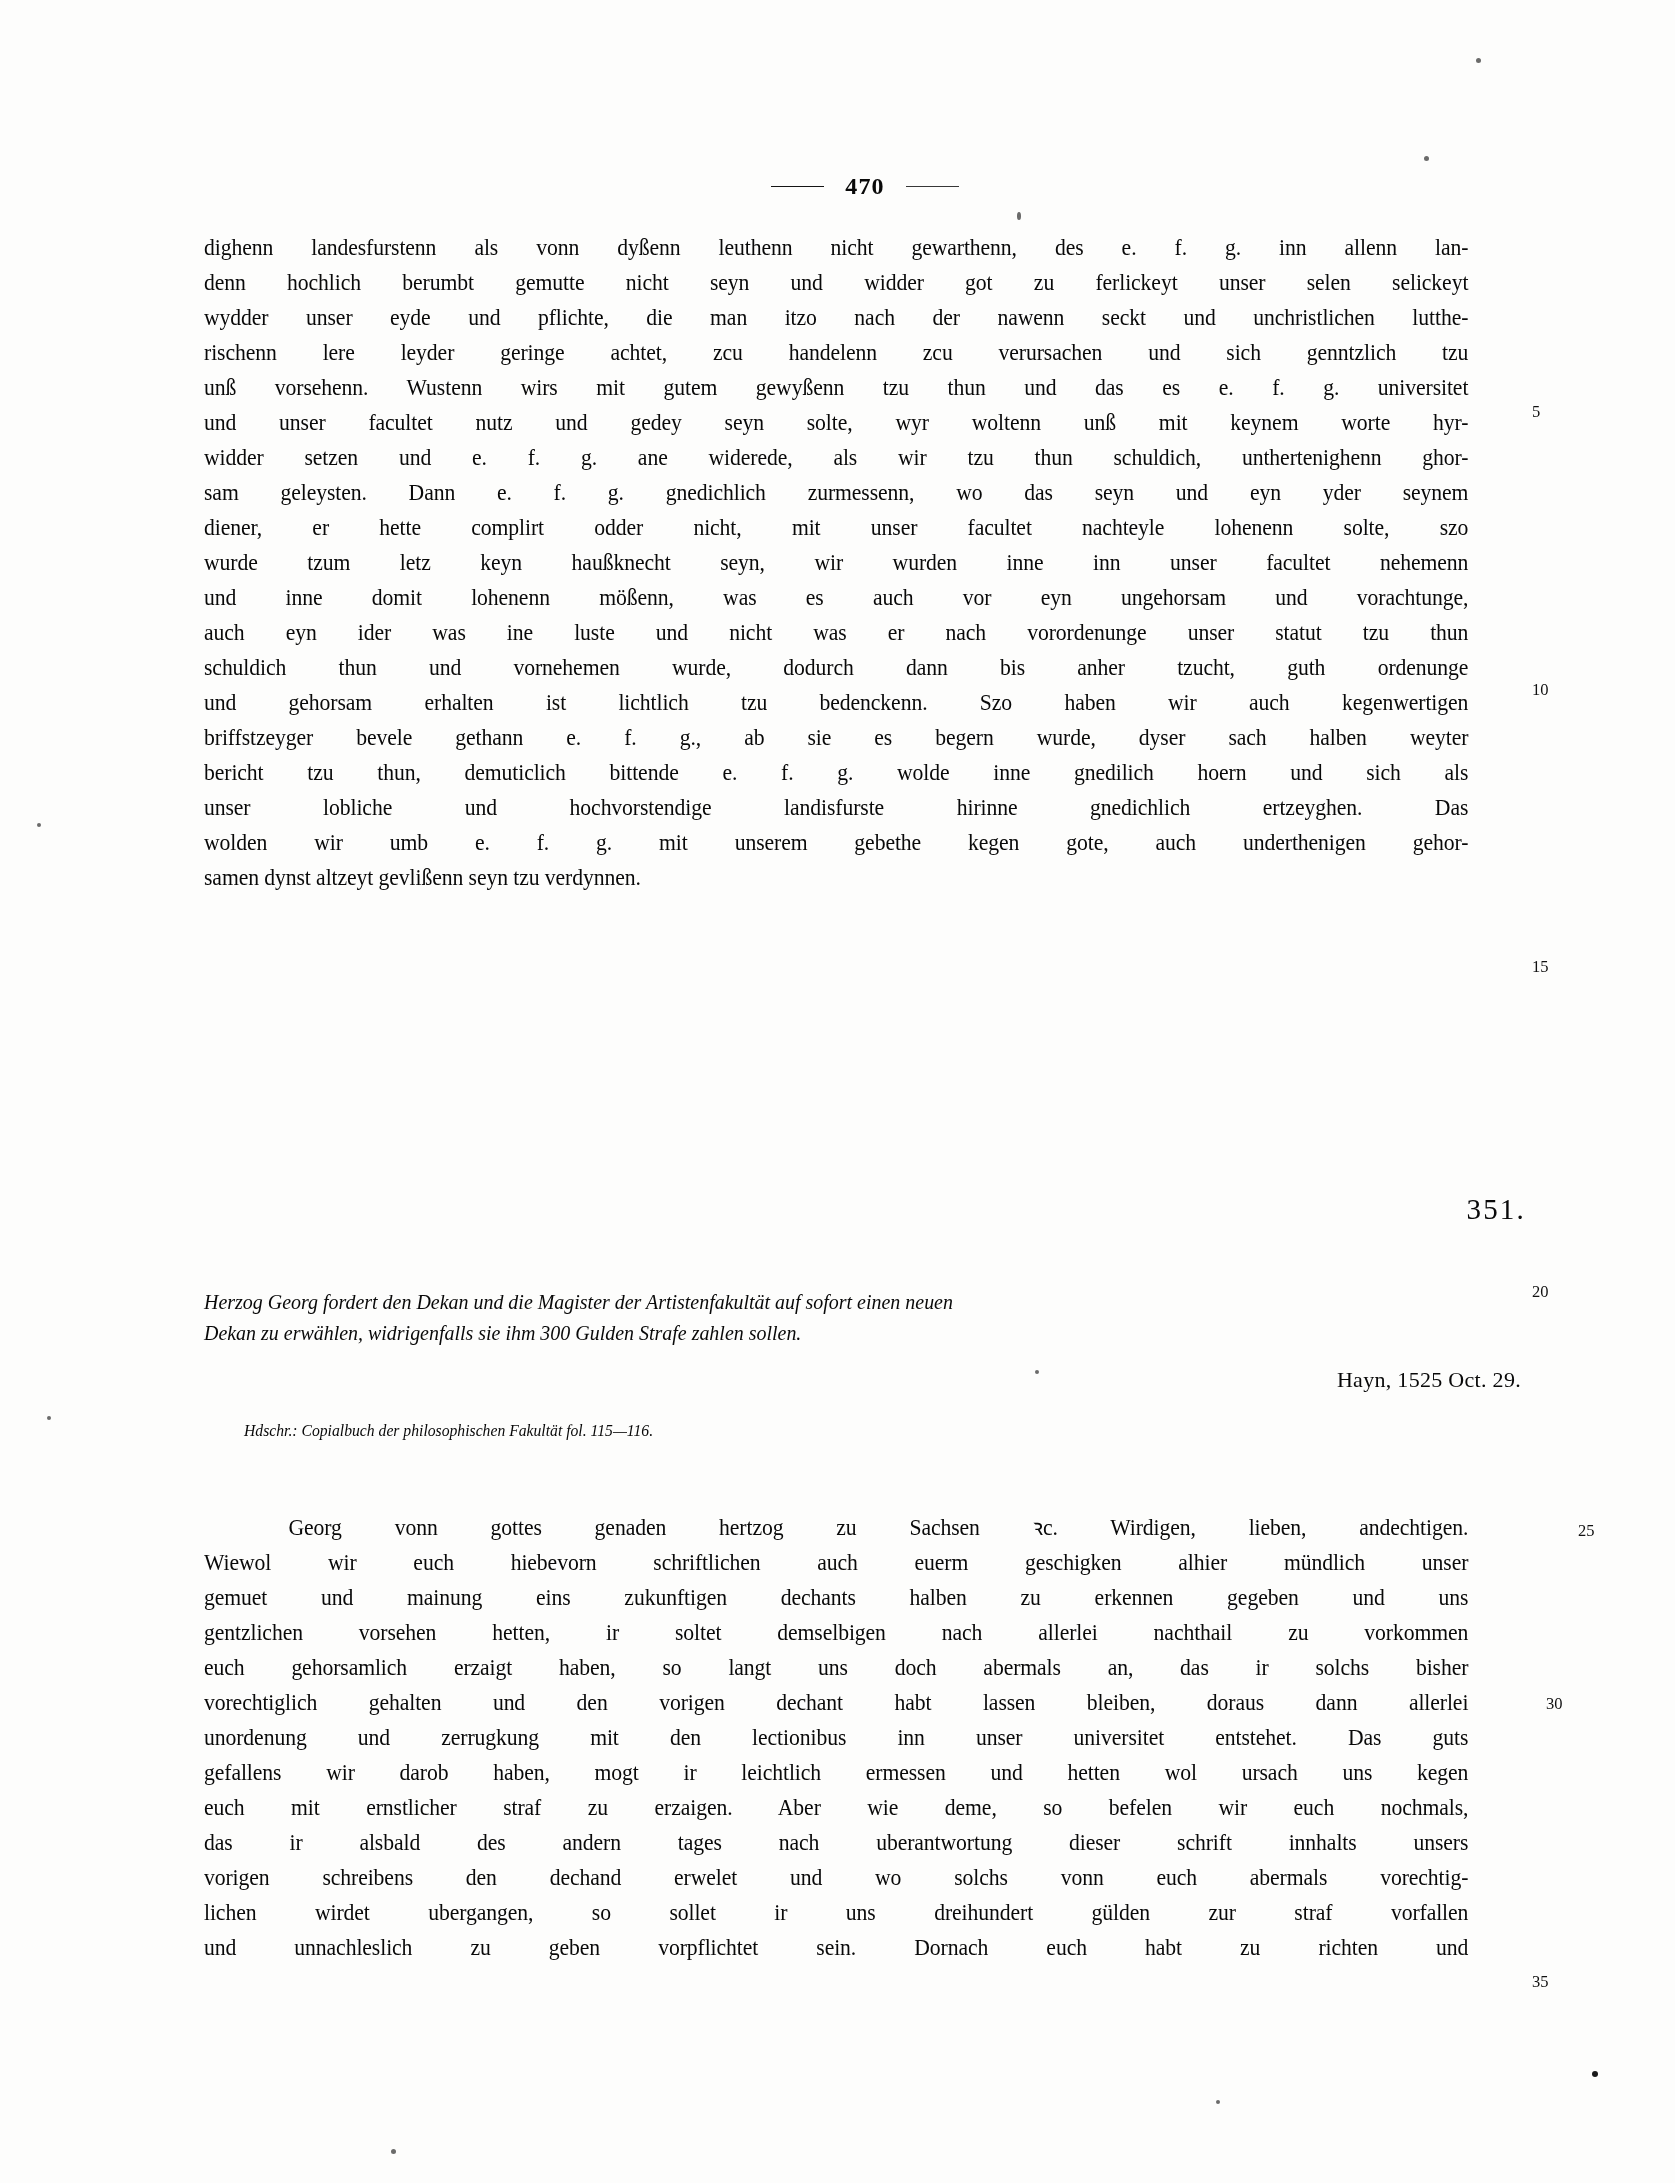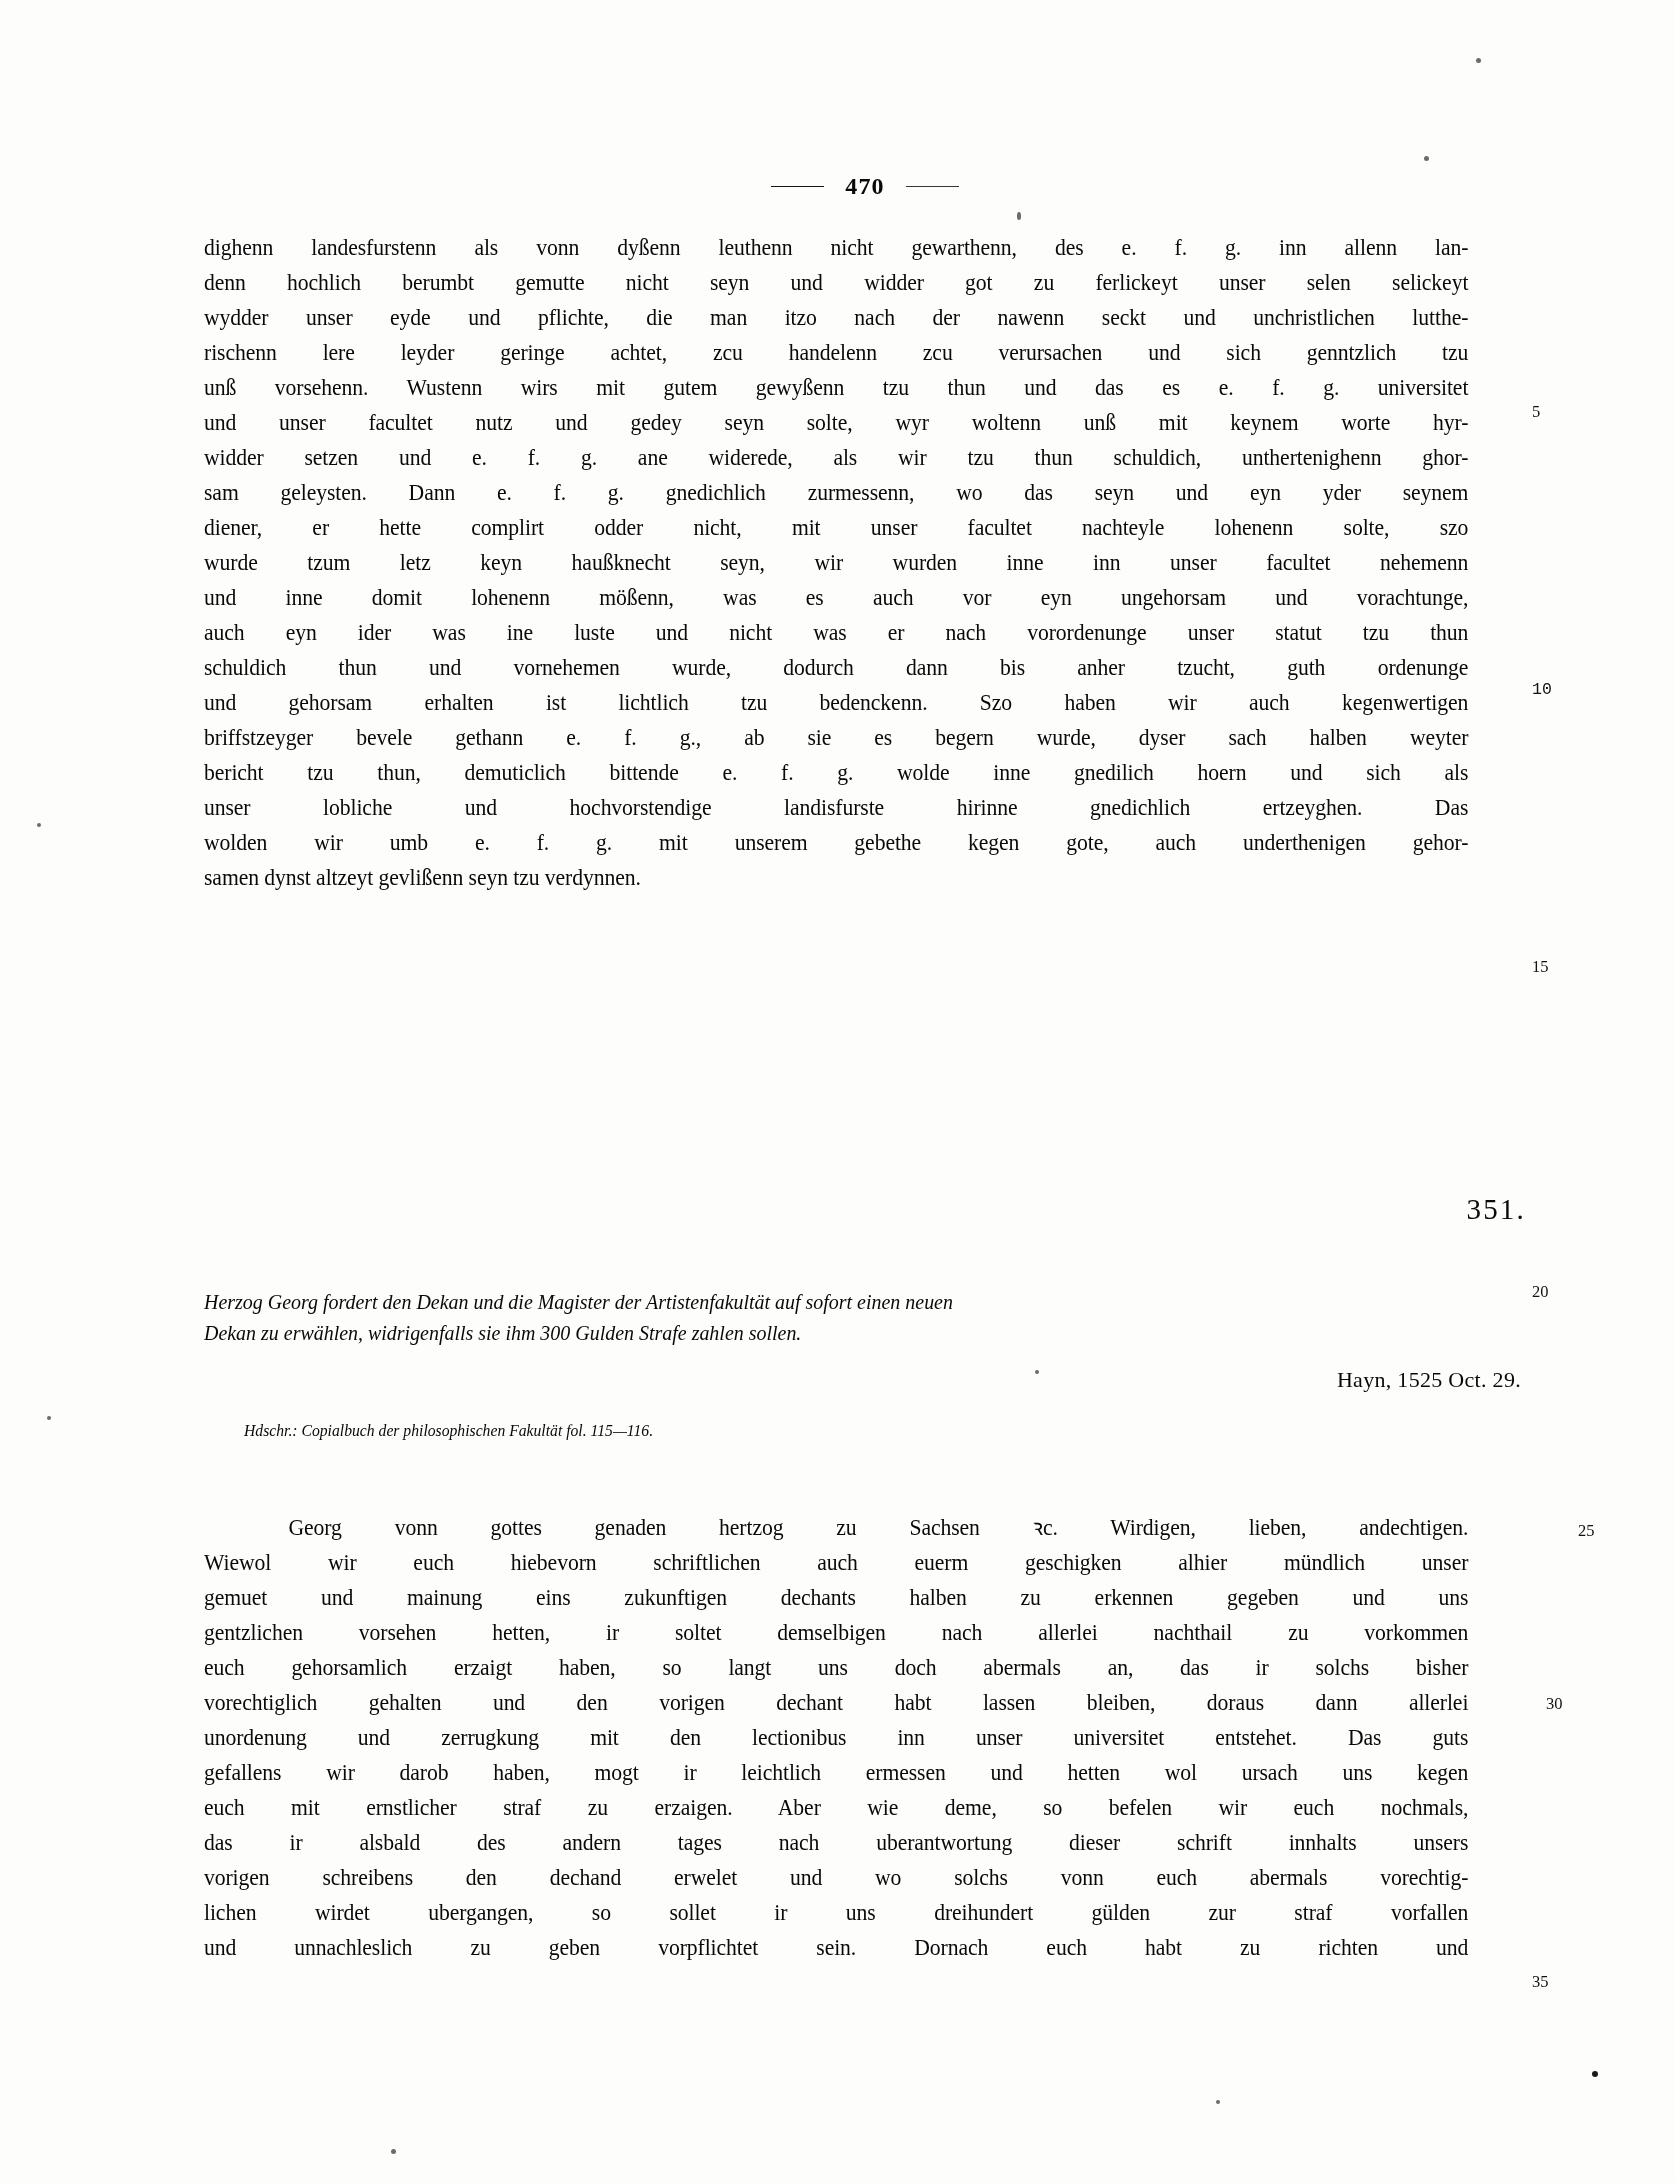--- a/index.html
+++ b/index.html
@@ -238,21 +238,21 @@
       <span class="ln just">das ir alsbald des andern tages nach uberantwortung dieser schrift innhalts unsers</span>
       <span class="ln just">vorigen schreibens den dechand erwelet und wo solchs vonn euch abermals vorechtig-</span>
       <span class="ln just">lichen wirdet ubergangen, so sollet ir uns dreihundert gülden zur straf vorfallen</span>
       <span class="ln just">und unnachleslich zu geben vorpflichtet sein.  Dornach euch habt zu richten und</span>
     </div>
 
   </div>
 
   <div id="line-number-gutter">
     <span class="line-number" style="top:402px;">5</span>
-    <span class="line-number" style="top:680px;font-family:Liberation Mono, monospace;">10</span>
+    <span class="line-number" style="top:680px;">10</span>
     <span class="line-number" style="top:957px;text-align:right;">15</span>
     <span class="line-number" style="top:1282px;">20</span>
     <span class="line-number" style="top:1521px;margin-left:46px;">25</span>
     <span class="line-number" style="top:1694px;margin-left:14px;">30</span>
     <span class="line-number" style="top:1972px;">35</span>
   </div>
 
   <div id="corner-dot"></div>
 
 </div>

